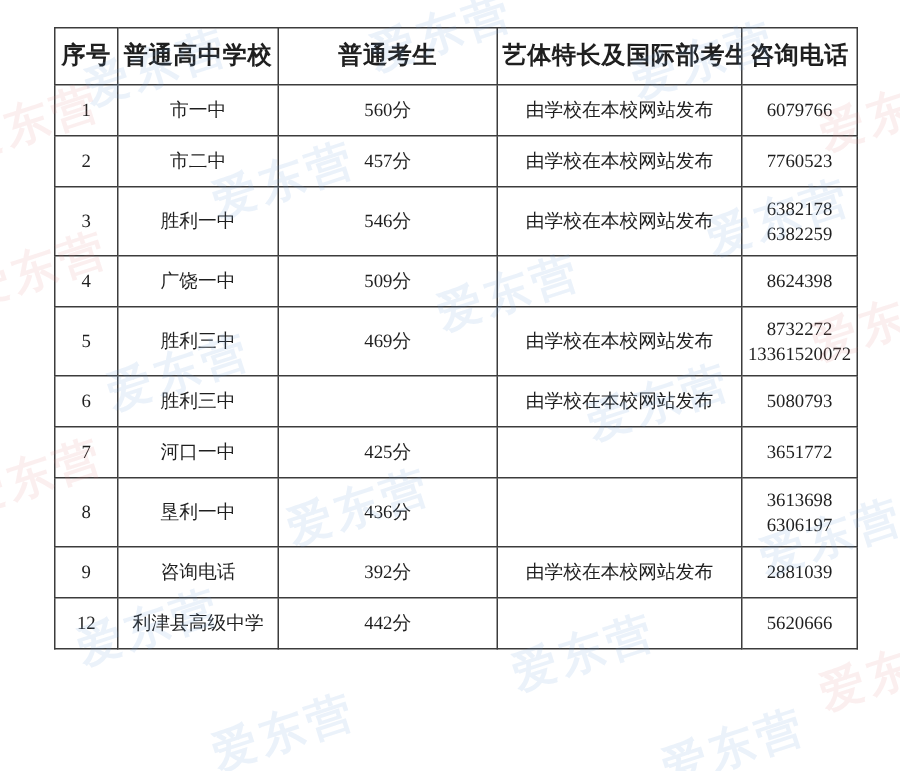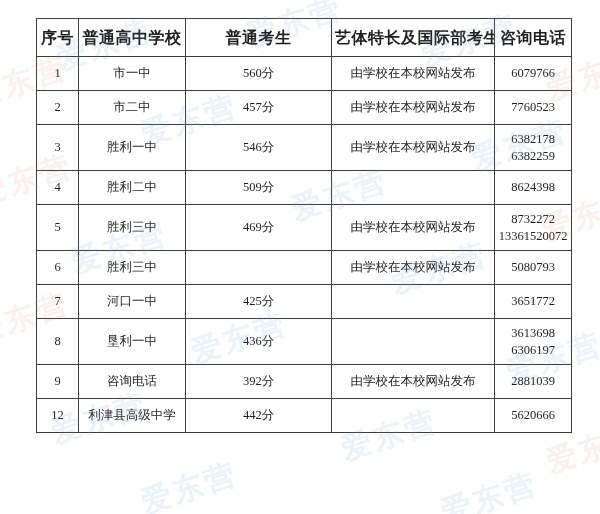--- a/index.html
+++ b/index.html
@@ -139,21 +139,21 @@
           <td>胜利一中</td>
           <td>546分</td>
           <td>由学校在本校网站发布</td>
           <td>
             <span class="phone-line">6382178</span>
             <span class="phone-line">6382259</span>
           </td>
         </tr>
         <tr class="row-single">
           <td>4</td>
-          <td>胜利二中</td>
+          <td>广饶一中</td>
           <td>509分</td>
           <td></td>
           <td>
             <span class="phone-line">8624398</span>
           </td>
         </tr>
         <tr class="row-double">
           <td>5</td>
           <td>胜利三中</td>
           <td>469分</td>

